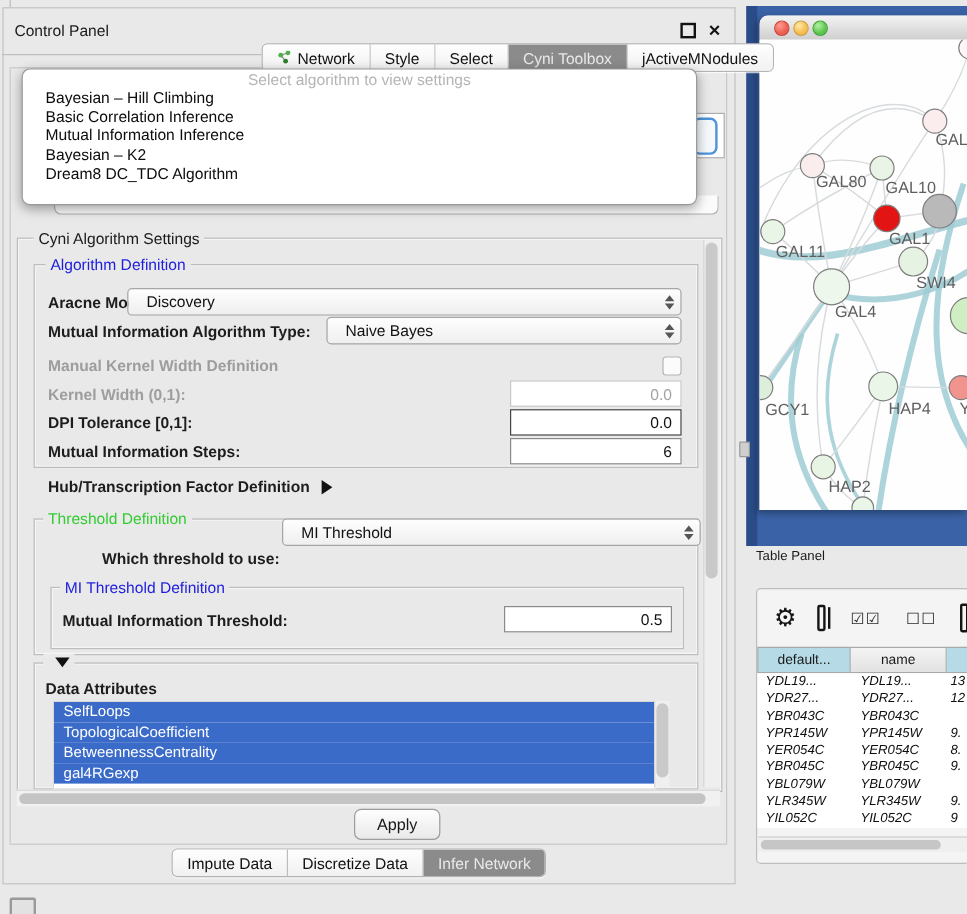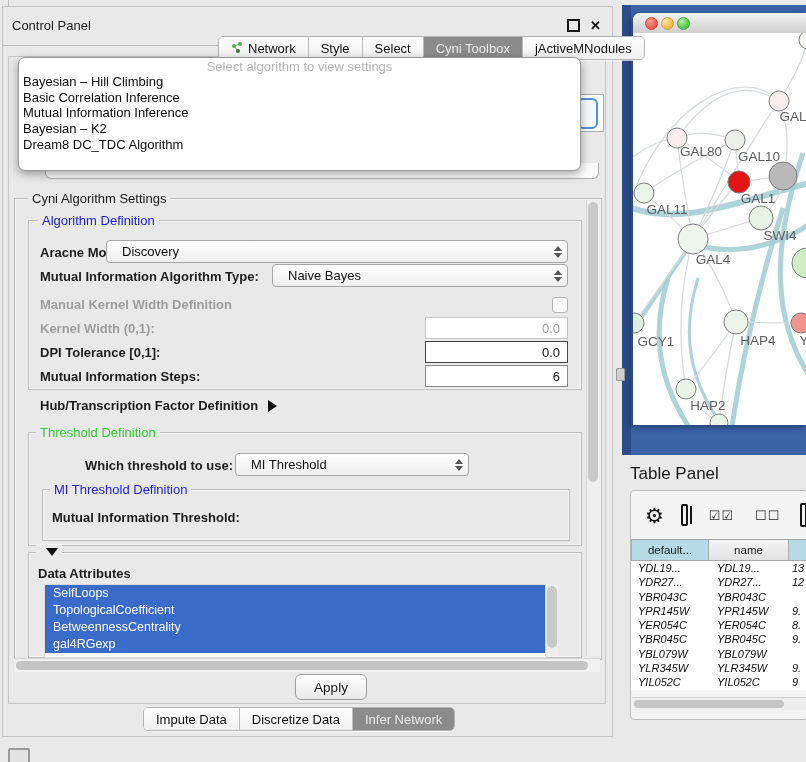--- a/index.html
+++ b/index.html
@@ -24,21 +24,21 @@
   .tab.selected{background:#8b8b8b;color:#e9e9e9;}
   .top-tabs{left:218px;top:36px;z-index:3;}
   .bottom-tabs{left:143px;top:707px;}
 
   .content-frame{left:8px;top:56px;width:596px;height:646px;border:1px solid #c8c8c8;background:#e9e9e9;}
 
   
   .popup{left:18px;top:57px;width:563px;height:114px;background:#fff;border:1px solid #999;
          border-radius:7px;box-shadow:0 3px 10px rgba(0,0,0,.35);z-index:10;padding-top:1px;box-sizing:border-box;}
   .popup-prompt{text-align:center;color:#b5b5b5;font-size:13px;height:15px;}
-  .popup-item{font-size:13px;line-height:15.7px;padding-left:4px;color:#0c0c0c;white-space:nowrap;}
+  .popup-item{font-size:13px;line-height:15.7px;padding-left:19px;color:#0c0c0c;white-space:nowrap;}
   .popup-item.bold{font-weight:bold;}
 
   
   .combo-behind{left:569px;top:94px;width:33px;height:36px;background:#fff;border:1px solid #ababab;z-index:1;}
   .combo-behind-spin{left:577px;top:98px;width:17px;height:27px;border:2px solid #4f93d8;border-radius:6px;
                      background:#f6f9fc;z-index:2;}
   .combo-frag{left:45px;top:163px;width:552px;height:15px;border:1px solid #b0b0b0;border-top:none;
               border-radius:0 0 6px 6px;background:#fbfbfb;overflow:hidden;z-index:1;}
   .combo-frag span{display:block;margin:-8px 0 0 12px;font-size:13px;color:#8d8d8d;}
 
@@ -91,21 +91,21 @@
                 background:linear-gradient(#f3f3f3,#cfcfcf);border-bottom:1px solid #a8a8a8;}
   .light{position:absolute;width:13px;height:13px;border-radius:50%;top:4px;box-sizing:border-box;}
   .light.red{left:12px;background:radial-gradient(circle at 35% 30%,#ff9d92,#ec5f53 60%);border:1px solid #ce4437;}
   .light.yellow{left:28px;background:radial-gradient(circle at 35% 30%,#ffe9a8,#f5bd4f 60%);border:1px solid #d39f3d;}
   .light.green{left:44px;background:radial-gradient(circle at 35% 30%,#b5f0a5,#5ac64e 60%);border:1px solid #43a33a;}
   .net-canvas{left:633px;top:33px;width:173px;height:392px;overflow:hidden;background:#fefefe;}
 
   .splitter{left:616px;top:368px;width:7px;height:11px;background:#cfcfcf;border:1px solid #9a9a9a;border-radius:1px;}
 
   
-  .tpanel-title{left:630px;top:458px;width:176px;height:26px;display:flex;align-items:flex-end;font-size:17px;}
+  .tpanel-title{left:630px;top:458px;width:176px;height:26px;display:flex;align-items:flex-start;font-size:11px;}
   .tpanel{left:630px;top:490px;width:176px;height:228px;background:#f4f4f4;border:1px solid #bdbdbd;
           border-radius:4px;overflow:hidden;}
   .ttoolbar{position:absolute;left:0;top:8px;width:176px;height:32px;display:flex;align-items:center;}
   .gear{font-size:21px;line-height:21px;color:#141414;margin-left:14px;}
   .cols-icon{width:18px;height:18px;border:2px solid #141414;border-radius:2px;margin-left:17px;position:relative;}
   .cols-icon::after{content:"";position:absolute;left:7px;top:0;width:2px;height:18px;background:#141414;}
   .checks{font-size:13px;letter-spacing:1px;color:#2a2a2a;margin-left:21px;white-space:nowrap;}
   .doc-icon{width:16px;height:20px;border:2px solid #141414;border-radius:2px;margin-left:20px;}
   .thead{position:absolute;left:0;top:48px;width:200px;height:22px;display:flex;}
   .th{box-sizing:border-box;border:1px solid #a9a9a9;border-left:none;height:22px;font-size:11.5px;
@@ -231,32 +231,35 @@
   </div>
 
   <span class="flabel" style="left:40px;top:398px;">
     <span>Hub/Transcription Factor Definition</span><span class="arrow-right"></span>
   </span>
 
   <div class="abs groupbox" style="left:28px;top:432px;width:552px;height:112px;"></div>
   <span class="legend green" style="left:36px;top:425px;">Threshold Definition</span>
 
   <span class="flabel" style="left:85px;top:458px;">Which threshold to use:</span>
-  <div class="combo" style="left:235px;top:453px;width:234px;">
+  <div class="combo" style="left:235px;top:432px;width:349px;">
     <span>MI Threshold</span>
     <span class="spin">
         <i class="up"></i>
         <i class="dn"></i>
       </span>
   </div>
 
   <div class="abs groupbox" style="left:42px;top:489px;width:526px;height:50px;"></div>
   <span class="legend blue" style="left:50px;top:482px;">MI Threshold Definition</span>
 
   <span class="flabel" style="left:52px;top:510px;">Mutual Information Threshold:</span>
+  <div class="tfield" style="left:420px;top:505px;width:140px;">
+    <span>0.5</span>
+  </div>
 
   <div class="abs groupbox" style="left:28px;top:552px;width:552px;height:104px;"></div>
   <span class="legend" style="left:36px;top:545px;">
     <span class="arrow-down"></span>
   </span>
   <span class="flabel" style="left:38px;top:566px;">Data Attributes</span>
 
   <div class="abs attr-list" id="attr-list">
       <div class="attr-item">SelfLoops</div>
       <div class="attr-item">TopologicalCoefficient</div>

